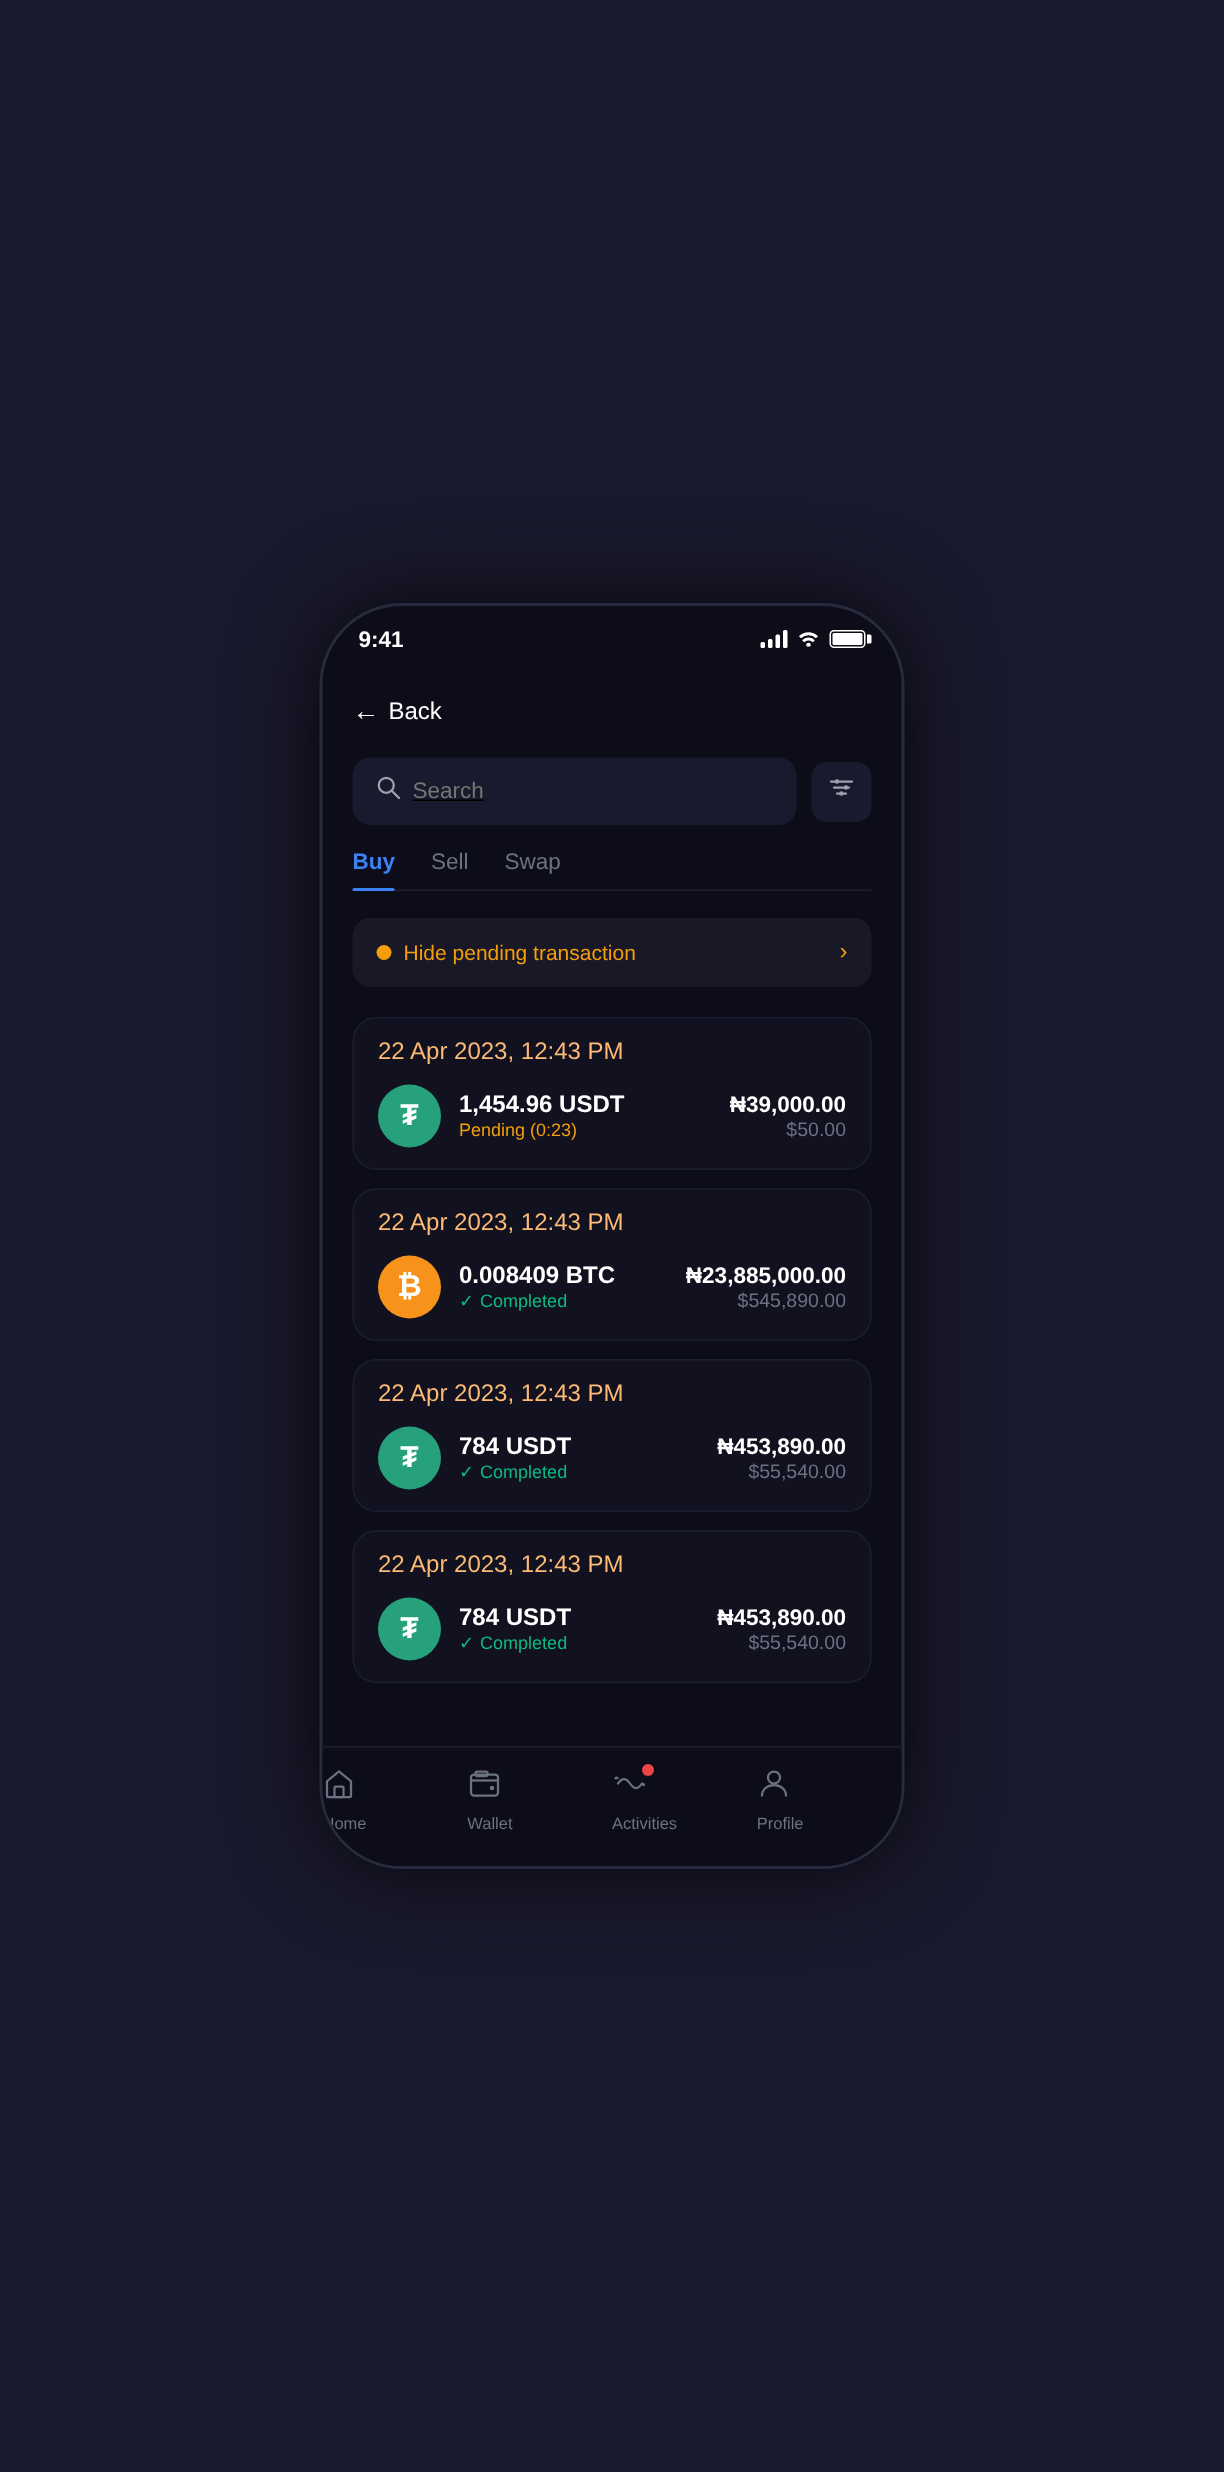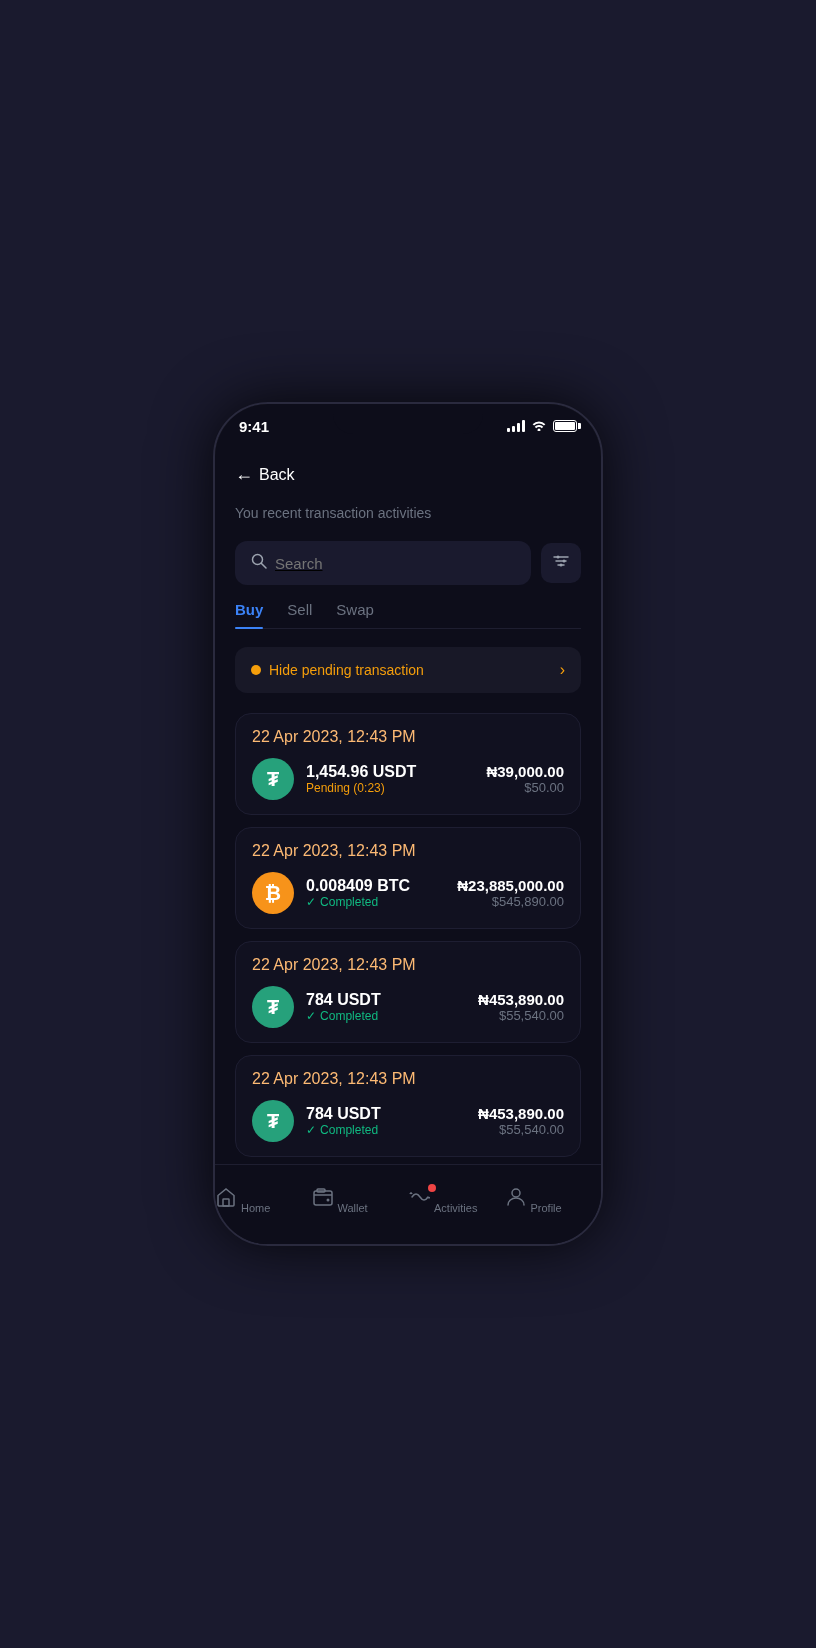--- a/index.html
+++ b/index.html
@@ -338,22 +338,22 @@
       height: 80px;
       background: #0d0d1a;
       display: flex;
       align-items: center;
       justify-content: space-around;
       border-top: 1px solid #1e1e30;
       padding-bottom: 10px;
     }
     .nav-item {
       display: flex;
-      flex-direction: row;
-      align-items: flex-end;
+      flex-direction: column;
+      align-items: flex-start;
       gap: 4px;
       cursor: pointer;
       flex: 1;
     }
     .nav-icon {
       font-size: 22px;
       color: #6b7280;
     }
     .nav-label {
       font-size: 11px;
@@ -403,21 +403,20 @@
       </div>
     </div>
 
     <div class="scroll-area">
 
       <div class="back-btn">
         <span class="back-arrow">←</span>
         <span>Back</span>
       </div>
 
-      <p class="page-subtitle">You recent transaction activities</p>
 
       <div class="search-row">
         <div class="search-bar">
           <span class="search-icon-wrap">
             <svg width="16" height="16" viewBox="0 0 16 16" fill="#9ca3af">
               <circle cx="6.5" cy="6.5" r="5" stroke="#9ca3af" stroke-width="1.5" fill="none"></circle>
               <line x1="10.5" y1="10.5" x2="15" y2="15" stroke="#9ca3af" stroke-width="1.5" stroke-linecap="round"></line>
             </svg>
           </span>
           <input type="text" placeholder="Search" style="">

